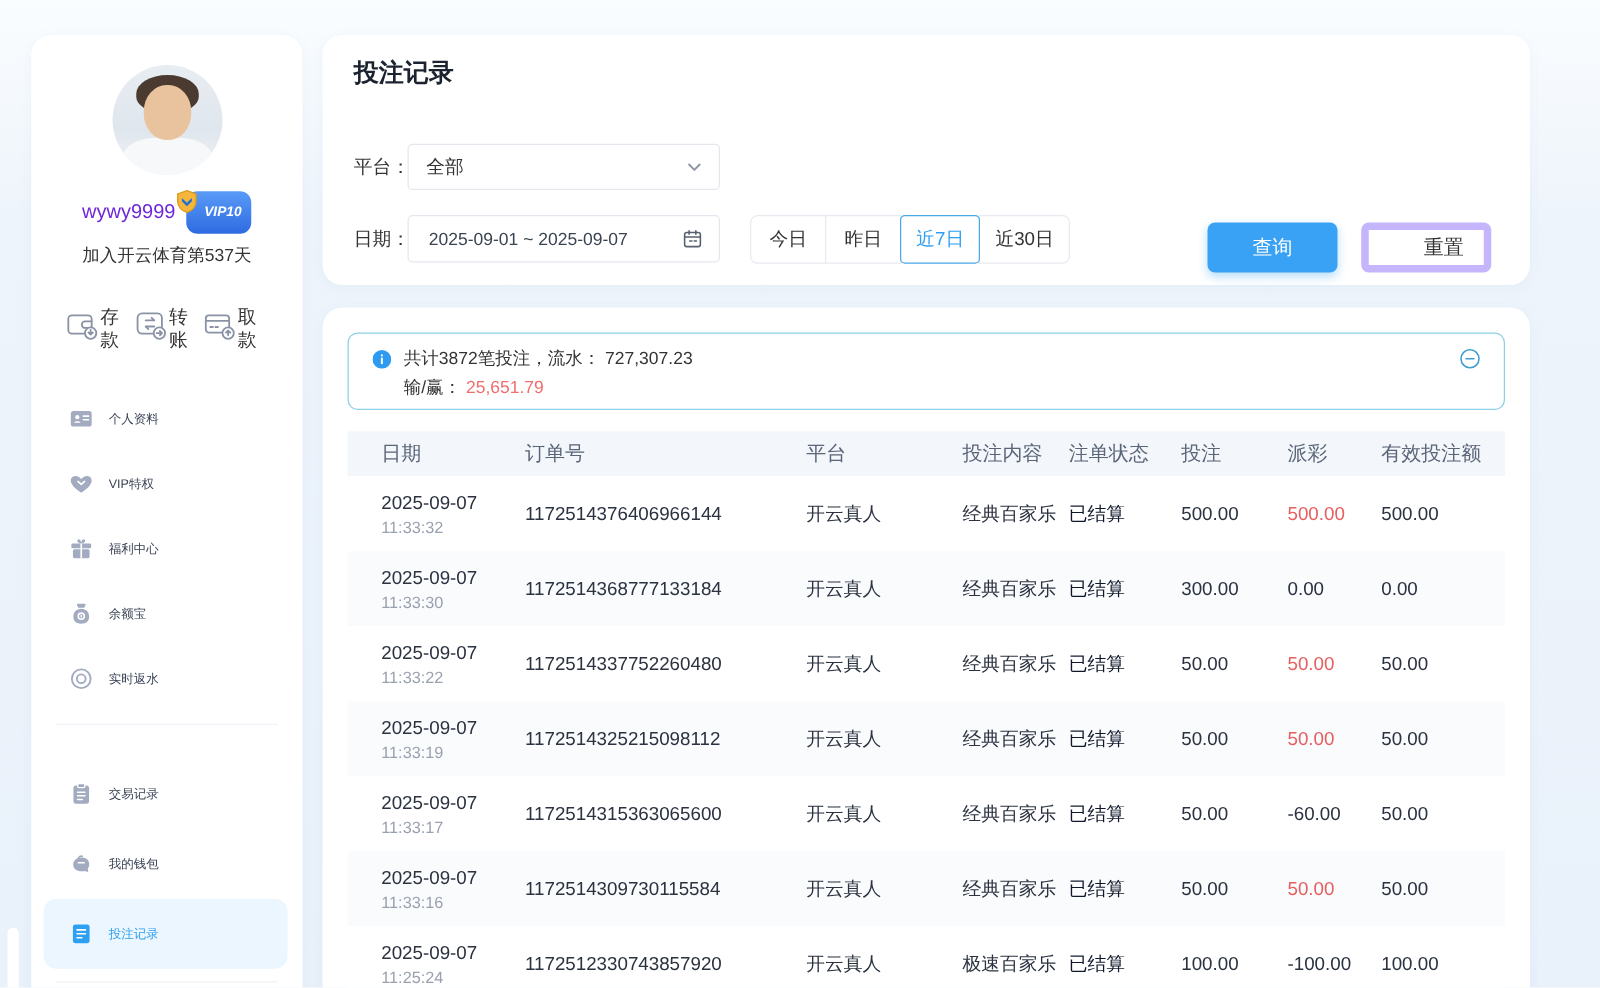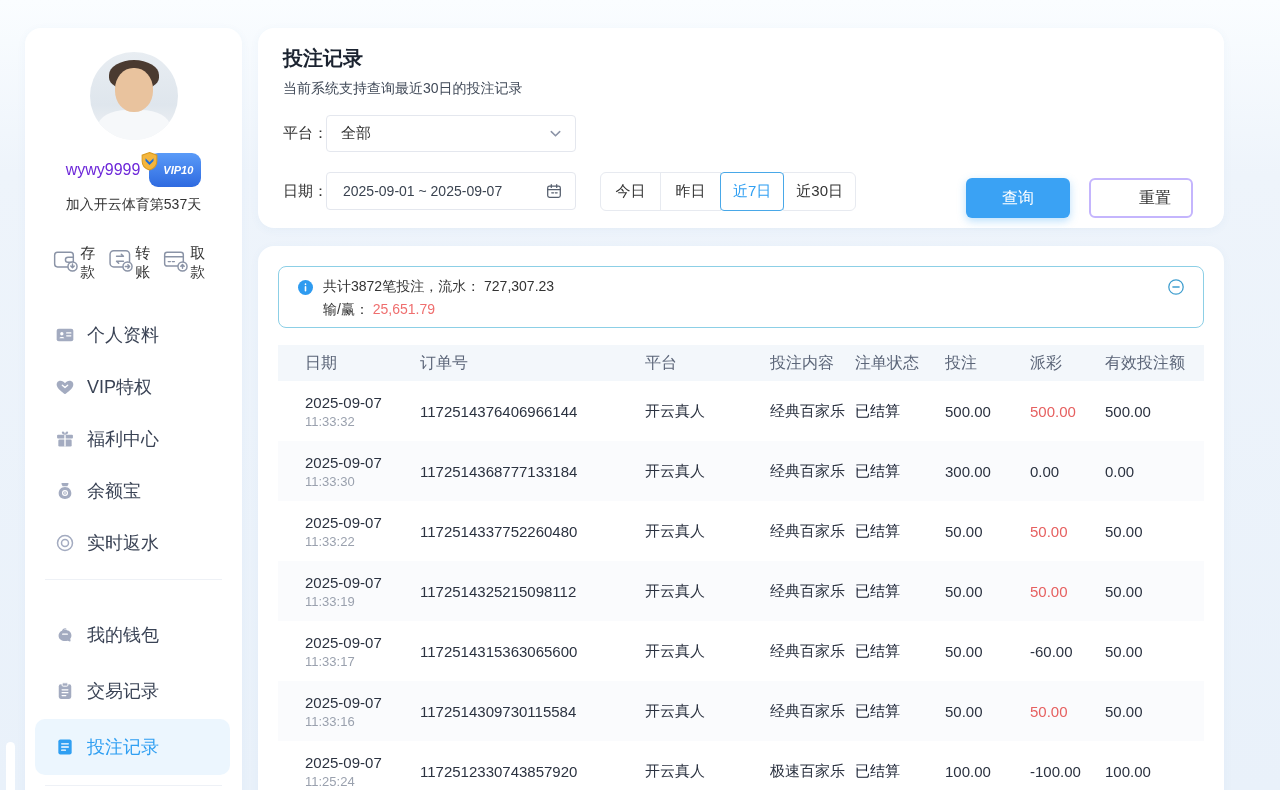--- a/index.html
+++ b/index.html
@@ -30,21 +30,21 @@
   .action-item { display:flex; flex-direction:row; align-items:center; cursor:pointer; }
   .action-item .aicon { width:34px; height:34px; color:#8a93a6; }
   .action-item .aicon svg { width:100%; height:100%; }
   .action-item .alabel { font-size:15px; color:#333; margin-top:7px; }
 
   .nav { margin-top:27px; }
   .nav-item { display:flex; align-items:center; height:52px; margin:0 12px 0 10px; padding-left:20px; border-radius:10px; cursor:pointer; color:#3a4355; }
   .nav2 .nav-item { height:56px; }
   .nav-item .nicon { width:20px; height:20px; color:#a3abc0; flex:0 0 20px; }
   .nav-item .nicon svg { width:100%; height:100%; }
-  .nav-item .nlabel { font-size:18px; margin-left:12px; }
+  .nav-item .nlabel { font-size:10px; margin-left:12px; }
   .nav-item.active { background:#ecf6fe; color:#2f9ff2; }
   .nav-item.active .nicon { color:#2f9ff2; }
   .divider { border:none; border-top:1px solid #eef1f6; margin:10px 20px; }
 
   .scroll-thumb { position:absolute; left:6px; top:742px; width:9px; height:52px; border-radius:5px; background:#ffffff; }
 
   
   .filters-card { left:258px; top:28px; width:966px; height:200px; }
   .page-title { position:absolute; left:25px; top:17px; font-size:20px; font-weight:bold; color:#1b2330; }
   .page-subtitle { position:absolute; left:25px; top:52px; font-size:14px; color:#414a58; }
@@ -60,21 +60,21 @@
   .date-box .date-val { font-size:14px; color:#3a4350; }
   .date-box .cal { width:18px; height:18px; color:#565f6e; }
   .quick-group { position:absolute; left:342px; top:144px; display:flex; }
   .quick-btn { min-width:61px; height:39px; padding:0 12px; background:#fff; border:1px solid #e7eaf0; margin-left:-1px;
                font-size:15px; color:#333; display:flex; align-items:center; justify-content:center; cursor:pointer; position:relative; }
   .quick-btn:first-child { border-radius:6px 0 0 6px; margin-left:0; }
   .quick-btn:last-child { border-radius:0 6px 6px 0; }
   .quick-btn.active { border:1px solid #49a8e8; color:#2f9ff2; z-index:2; border-radius:4px; }
   .btn { position:absolute; top:150px; width:104px; height:40px; border-radius:6px; font-size:16px; display:flex; align-items:center; justify-content:center; cursor:pointer; }
   .btn-search { left:708px; background:#3aa2f4; color:#fff; box-shadow:0 3px 8px rgba(58,162,244,0.35); }
-  .btn-reset { left:831px; background:#fff; color:#333; border:2px solid #c4b5fd;padding-left:28px; }
+  .btn-reset { left:831px; background:#fff; color:#333; border:6px solid #c4b5fd;padding-left:28px; }
 
   
   .results-card { left:258px; top:246px; width:966px; height:600px; }
   .summary-box { position:absolute; left:20px; top:20px; width:926px; height:62px; border:1px solid #8ccfe6; border-radius:8px; background:#fff; }
   .summary-box .iicon { position:absolute; left:19px; top:13px; width:15px; height:15px; }
   .summary-box .s-line1 { position:absolute; left:44px; top:11px; font-size:14px; color:#333; }
   .summary-box .s-line2 { position:absolute; left:44px; top:34px; font-size:14px; color:#333; }
   .summary-box .s-loss { color:#ef6e6e; }
   .collapse-btn { position:absolute; right:18px; top:11px; width:18px; height:18px; color:#3f9ecf; cursor:pointer; }
   .collapse-btn svg { width:100%; height:100%; }
@@ -179,49 +179,48 @@
             <circle cx="12" cy="12" r="9" stroke-width="1.8"></circle>
             <circle cx="12" cy="12" r="4.2" stroke-width="1.8"></circle>
           </svg></span>
         <span class="nlabel">实时返水</span>
       </div>
     </nav>
   <hr class="divider">
   <nav class="nav nav2" id="nav-bottom">
       <div class="nav-item">
         <span class="nicon"><svg viewBox="0 0 24 24">
+            <rect x="4.5" y="4" width="15" height="17.5" rx="2.5" fill="currentColor"></rect>
+            <rect x="8.5" y="2.2" width="7" height="4" rx="1.3" fill="currentColor" stroke="#fff" stroke-width="1.2"></rect>
+            <path d="M8.5 10.5h7M8.5 14h7M8.5 17.5h4.5" stroke="#fff" stroke-width="1.5" stroke-linecap="round"></path>
+          </svg></span>
+        <span class="nlabel">交易记录</span>
+      </div>
+      <div class="nav-item">
+        <span class="nicon"><svg viewBox="0 0 24 24">
             <path d="M4.3 13c0-4.2 3.5-6.9 7.9-6.9 4.3 0 7.5 2.5 7.5 6.4 0 1.5-.5 2.9-1.4 3.9l.4 2.4c.1.6-.5 1.1-1.1.9l-2.3-.8c-.9.3-2 .4-3.1.4-4.4 0-7.9-2.3-7.9-6.3z" fill="currentColor"></path>
             <path d="M9.3 6.5c.7-1.2 2.3-2 3.7-1.7" stroke="currentColor" stroke-width="1.5" fill="none" stroke-linecap="round"></path>
             <path d="M9.2 11h5.6" stroke="#fff" stroke-width="1.5" stroke-linecap="round"></path>
           </svg></span>
         <span class="nlabel">我的钱包</span>
-      </div>
-      <div class="nav-item">
-        <span class="nicon"><svg viewBox="0 0 24 24">
-            <rect x="4.5" y="4" width="15" height="17.5" rx="2.5" fill="currentColor"></rect>
-            <rect x="8.5" y="2.2" width="7" height="4" rx="1.3" fill="currentColor" stroke="#fff" stroke-width="1.2"></rect>
-            <path d="M8.5 10.5h7M8.5 14h7M8.5 17.5h4.5" stroke="#fff" stroke-width="1.5" stroke-linecap="round"></path>
-          </svg></span>
-        <span class="nlabel">交易记录</span>
       </div>
       <div class="nav-item active">
         <span class="nicon"><svg viewBox="0 0 24 24">
             <rect x="4" y="3" width="16" height="18" rx="2.5" fill="currentColor"></rect>
             <path d="M8 8.2h8M8 12h8M8 15.8h4.5" stroke="#fff" stroke-width="1.6" stroke-linecap="round"></path>
           </svg></span>
         <span class="nlabel">投注记录</span>
       </div>
     </nav>
   <hr class="divider">
 </aside>
 <div class="scroll-thumb"></div>
 
 <section class="card filters-card">
   <h1 class="page-title">投注记录</h1>
-  <div class="page-subtitle">当前系统支持查询最近30日的投注记录</div>
 
   <span class="row-label lbl-platform">平台：</span>
   <div class="select-box">
     <span class="sel-val">全部</span>
     <svg class="chev" viewBox="0 0 16 16" fill="none" stroke="currentColor" stroke-width="1.6" stroke-linecap="round" stroke-linejoin="round">
         <path d="M3.5 6l4.5 4.5L12.5 6"></path>
       </svg>
   </div>
 
   <span class="row-label lbl-date">日期：</span>

